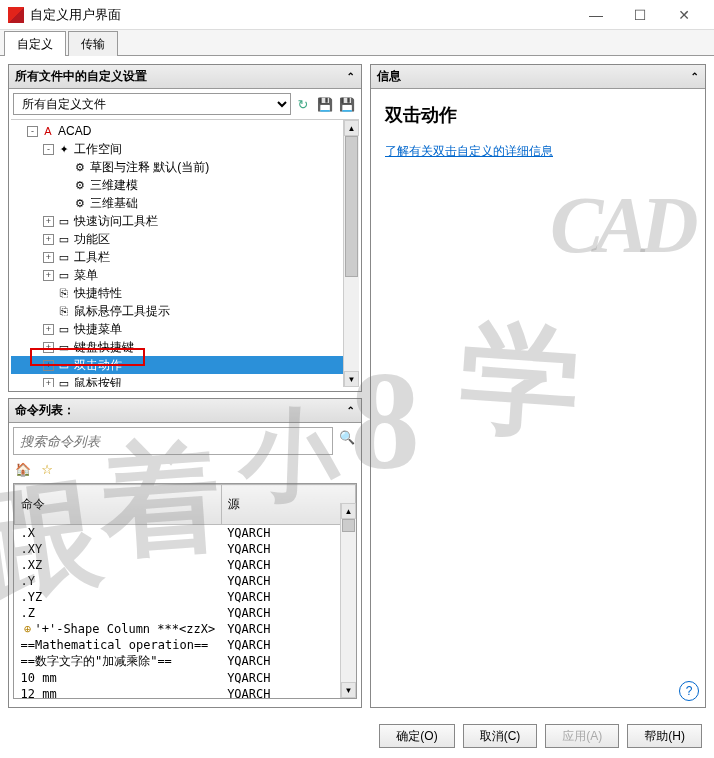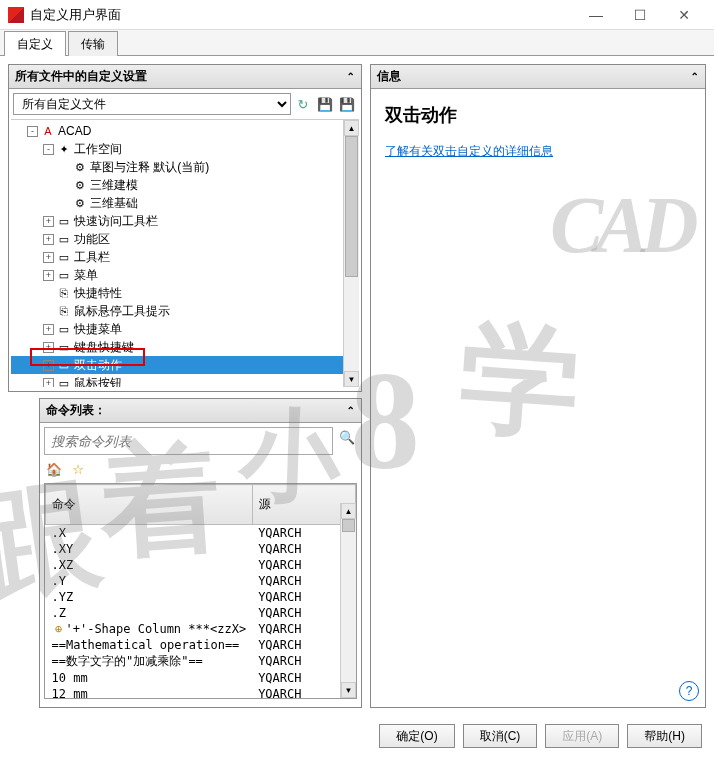--- a/index.html
+++ b/index.html
@@ -180,21 +180,21 @@
           <div class="sb-btn">▲</div>
           <div class="sb-track">
               <div class="sb-thumb" style="top:0;height:60%"></div>
             </div>
           <div class="sb-btn">▼</div>
         </div>
       </div>
       <div class="highlight-box" style="left:21px; top:283px; width:115px; height:18px;"></div>
     </div>
 
-    <div class="panel" style="flex:1; display:flex; flex-direction:column;margin-left:31px;">
+    <div class="panel" style="flex:1; display:flex; flex-direction:column;">
       <div class="panel-header">
         <span>命令列表：</span>
         <span class="rollup">⌃</span>
       </div>
       <div class="cmdsearchrow">
         <input placeholder="搜索命令列表" style="">
         <button class="iconbtn">🔍</button>
       </div>
       <div class="cmdfilterrow">
         <button class="iconbtn" style="color:#c90">🏠</button>

